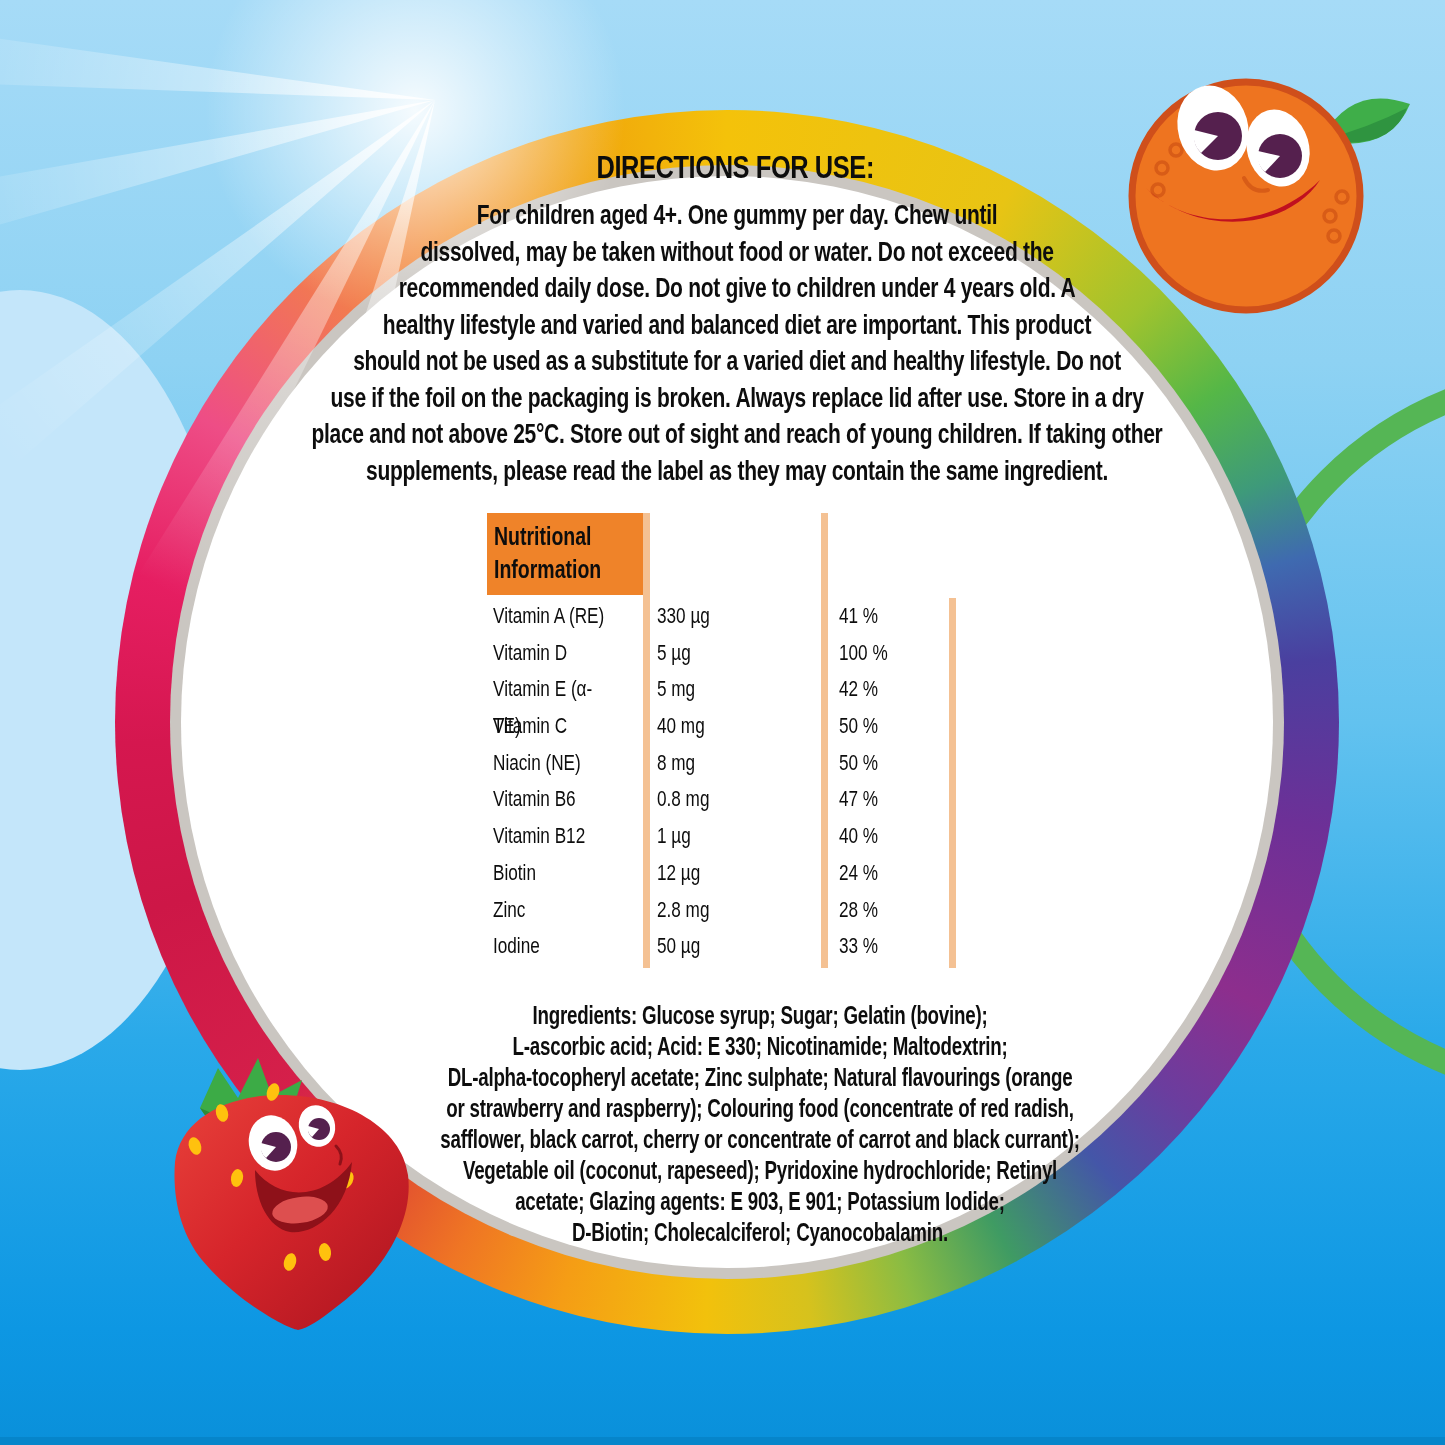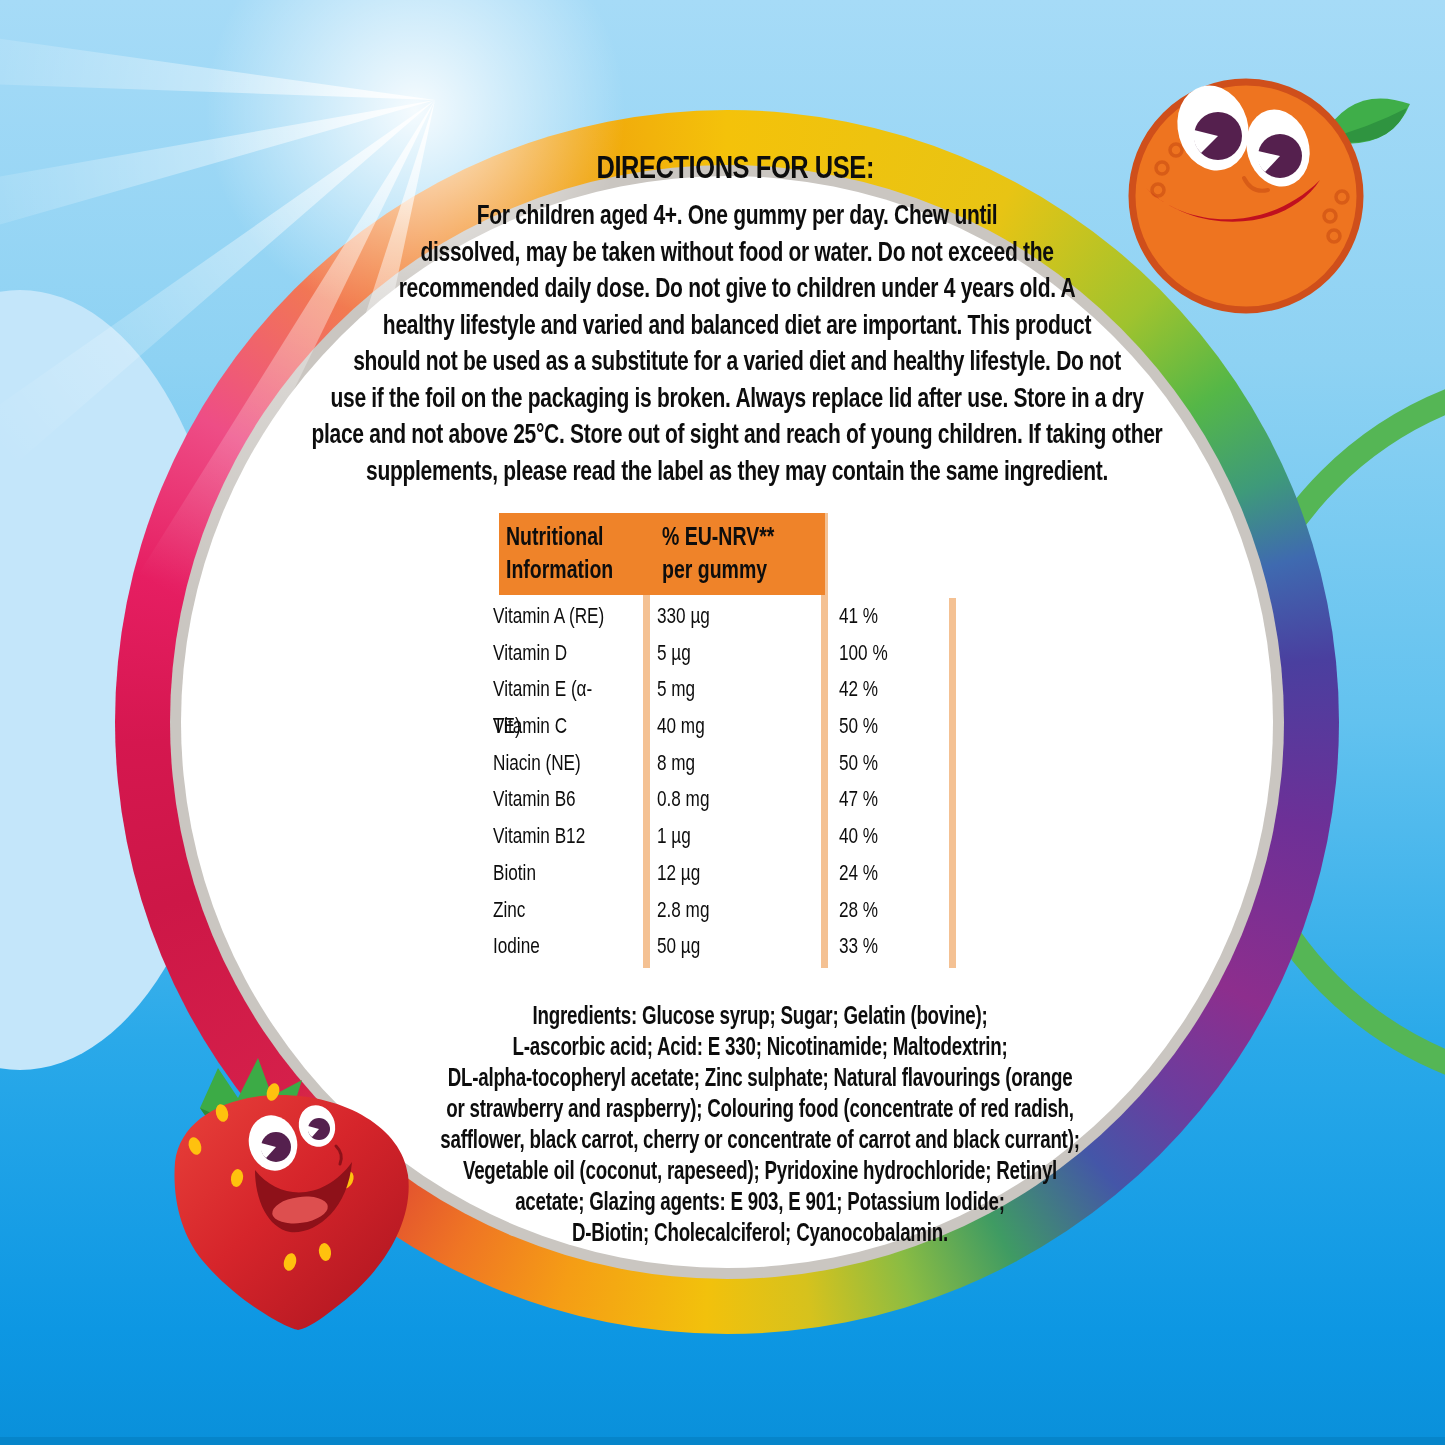--- a/index.html
+++ b/index.html
@@ -42,21 +42,21 @@
   #directions-title span { display: inline-block; transform: scaleX(0.82); transform-origin: 50% 50%; }
   #directions-lines {
     left: 17px; top: 197px; width: 1440px; text-align: center;
     font-size: 28px; font-weight: 700; line-height: 36.5px; letter-spacing: -0.4px;
     transform: scaleX(0.75); transform-origin: 50% 0;
   }
   #directions-lines div { white-space: nowrap; }
 
   
   #nutrition-table { left: 487px; top: 513px; width: 470px; height: 455px; }
-  .thead { position: absolute; left: 12px; top: 0; width: 470px; display: grid; grid-template-columns: 156px 170px 128px; column-gap: 0; }
+  .thead { position: absolute; left: 0; top: 0; width: 470px; display: grid; grid-template-columns: 156px 170px 128px; column-gap: 8px; }
   .th { background: #ef8329; height: 82px; box-sizing: border-box; padding: 7px 0 0 7px;
         font-size: 25px; font-weight: 700; line-height: 33px; white-space: pre-line; }
   .th span, .td span { display: inline-block; transform: scaleX(0.78); transform-origin: 0 0; white-space: pre-line; }
   .tbody { position: absolute; left: 0; top: 85px; width: 470px; display: grid; grid-template-columns: 156px 170px 128px; column-gap: 8px; grid-auto-rows: 36.7px; }
   .td { font-size: 22px; font-weight: 400; line-height: 36.7px; white-space: nowrap; padding-left: 6px; }
   .td.c3 { padding-left: 10px; }
   .vbar { position: absolute; width: 7px; background: #f4c193; top: 0; height: 455px; }
   .vbar.b1 { left: 156px; }
   .vbar.b2 { left: 334px; }
   .vbar.b3 { left: 462px; top: 85px; height: 370px; }
@@ -123,22 +123,20 @@
       <div>supplements, please read the label as they may contain the same ingredient.</div>
     </div>
 
     <div class="abs" id="nutrition-table">
       <div class="vbar b1"></div>
       <div class="vbar b2"></div>
       <div class="vbar b3"></div>
       <div class="thead">
         <div class="th"><span>Nutritional
 Information</span></div>
-        <div class="th"><span>% EU-NRV**
-per gummy</span></div>
       </div>
       <div class="tbody">
         <div class="td"><span>Vitamin A (RE)</span></div>
         <div class="td"><span>330 µg</span></div>
         <div class="td c3"><span>41 %</span></div>
         <div class="td"><span>Vitamin D</span></div>
         <div class="td"><span>5 µg</span></div>
         <div class="td c3"><span>100 %</span></div>
         <div class="td"><span>Vitamin E (α-TE)</span></div>
         <div class="td"><span>5 mg</span></div>

